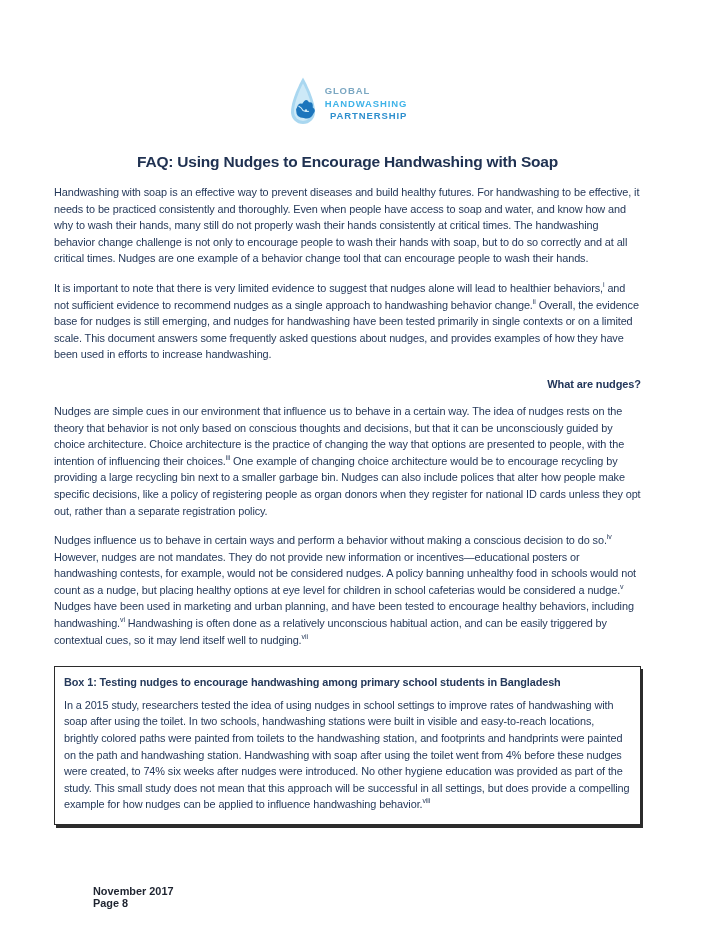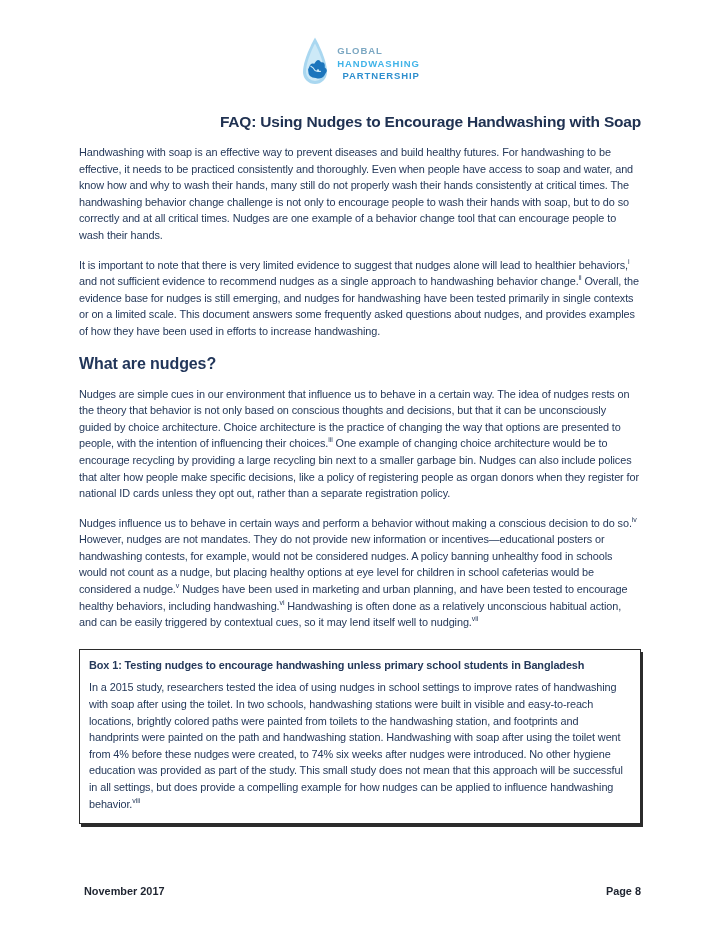--- a/index.html
+++ b/index.html
@@ -4,79 +4,81 @@
 <style>
   html, body { margin: 0; padding: 0; }
   body {
     width: 720px; height: 932px;
     background: #ffffff;
     font-family: "Liberation Sans", sans-serif;
     color: #25395a;
     position: relative;
     overflow: hidden;
   }
-  .page { padding: 34px 79px 0 79px; }
+  .page { padding: 34px 79px 0 54px; margin-top: 40px; }
 
   
   .logo { display: flex; justify-content: center; align-items: center; gap: 7px; height: 60px; }
   .logo-icon { width: 30px; height: 57px; flex: 0 0 auto; }
   .logo-text { font-weight: bold; font-size: 9.5px; line-height: 1.3; letter-spacing: 0.9px; text-transform: uppercase; }
 
   
   .doc-title {
-    text-align: right;
+    text-align: center;
     font-size: 15.5px;
     font-weight: 600;
     color: #203252;
     margin-top: 19px;
     letter-spacing: -0.2px;
   }
 
   
   .body-copy { margin-top: 5px; }
   p.para {
     font-size: 10.9px;
     line-height: 16.6px;
     letter-spacing: -0.1px;
     margin: 13px 0 0 0;
   }
   sup { font-size: 7px; line-height: 0; vertical-align: super; }
 
   h2.section-heading {
-    font-size: 16px;
+    font-size: 11px;
     font-weight: bold;
     color: #22365a;
     margin: 15px 0 0 0;
     letter-spacing: -0.1px;
+    text-align: right;
   }
 
   
   .callout-box {
     margin-top: 18px;
     border: 1px solid #2b2b2b;
     box-shadow: 2px 3px 0 0 #2b2b2b;
     padding: 7px 10px 11px 9px;
   }
   .callout-box .box-title {
     font-weight: bold;
     font-size: 10.9px;
     line-height: 16.6px;
     letter-spacing: -0.1px;
   }
   .callout-box p.para { margin-top: 6px; }
 
   
   .footer {
     position: absolute;
-    left: 84px; right: 79px; top: 885px;
+    left: 93px; right: 79px; top: 885px;
     display: flex;
     justify-content: space-between;
     font-size: 10.9px;
     font-weight: bold;
     color: #1e2430;
+    flex-direction: column;
   }
 </style>
 </head>
 <body>
 
 <div class="page">
 
   <div class="logo">
     <svg class="logo-icon" viewBox="0 0 40 76" aria-hidden="true">
       <path d="M20 2 C20 2 4 30 4 48 a16 16 0 0 0 32 0 C36 30 20 2 20 2 Z" fill="#A9D7F0"></path>
@@ -97,21 +99,21 @@
   <div class="body-copy">
     <p class="para">Handwashing with soap is an effective way to prevent diseases and build healthy futures. For handwashing to be effective, it needs to be practiced consistently and thoroughly. Even when people have access to soap and water, and know how and why to wash their hands, many still do not properly wash their hands consistently at critical times. The handwashing behavior change challenge is not only to encourage people to wash their hands with soap, but to do so correctly and at all critical times. Nudges are one example of a behavior change tool that can encourage people to wash their hands.</p>
     <p class="para">It is important to note that there is very limited evidence to suggest that nudges alone will lead to healthier behaviors,<sup>i</sup> and not sufficient evidence to recommend nudges as a single approach to handwashing behavior change.<sup>ii</sup> Overall, the evidence base for nudges is still emerging, and nudges for handwashing have been tested primarily in single contexts or on a limited scale. This document answers some frequently asked questions about nudges, and provides examples of how they have been used in efforts to increase handwashing.</p>
 
     <h2 class="section-heading">What are nudges?</h2>
 
     <p class="para">Nudges are simple cues in our environment that influence us to behave in a certain way. The idea of nudges rests on the theory that behavior is not only based on conscious thoughts and decisions, but that it can be unconsciously guided by choice architecture. Choice architecture is the practice of changing the way that options are presented to people, with the intention of influencing their choices.<sup>iii</sup> One example of changing choice architecture would be to encourage recycling by providing a large recycling bin next to a smaller garbage bin. Nudges can also include polices that alter how people make specific decisions, like a policy of registering people as organ donors when they register for national ID cards unless they opt out, rather than a separate registration policy.</p>
     <p class="para">Nudges influence us to behave in certain ways and perform a behavior without making a conscious decision to do so.<sup>iv</sup> However, nudges are not mandates. They do not provide new information or incentives—educational posters or handwashing contests, for example, would not be considered nudges. A policy banning unhealthy food in schools would not count as a nudge, but placing healthy options at eye level for children in school cafeterias would be considered a nudge.<sup>v</sup> Nudges have been used in marketing and urban planning, and have been tested to encourage healthy behaviors, including handwashing.<sup>vi</sup> Handwashing is often done as a relatively unconscious habitual action, and can be easily triggered by contextual cues, so it may lend itself well to nudging.<sup>vii</sup></p>
 
     <div class="callout-box">
-      <div class="box-title">Box 1: Testing nudges to encourage handwashing unless primary school students in Bangladesh</div>
+      <div class="box-title">Box 1: Testing nudges to encourage handwashing among primary school students in Bangladesh</div>
       <p class="para">In a 2015 study, researchers tested the idea of using nudges in school settings to improve rates of handwashing with soap after using the toilet. In two schools, handwashing stations were built in visible and easy-to-reach locations, brightly colored paths were painted from toilets to the handwashing station, and footprints and handprints were painted on the path and handwashing station. Handwashing with soap after using the toilet went from 4% before these nudges were created, to 74% six weeks after nudges were introduced. No other hygiene education was provided as part of the study.  This small study does not mean that this approach will be successful in all settings, but does provide a compelling example for how nudges can be applied to influence handwashing behavior.<sup>viii</sup></p>
     </div>
   </div>
 
 </div>
 
 <div class="footer">
   <span>November 2017</span>
   <span>Page 8</span>
 </div>

